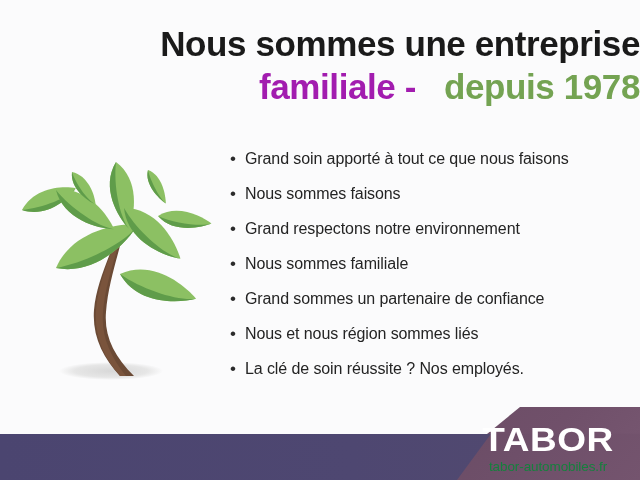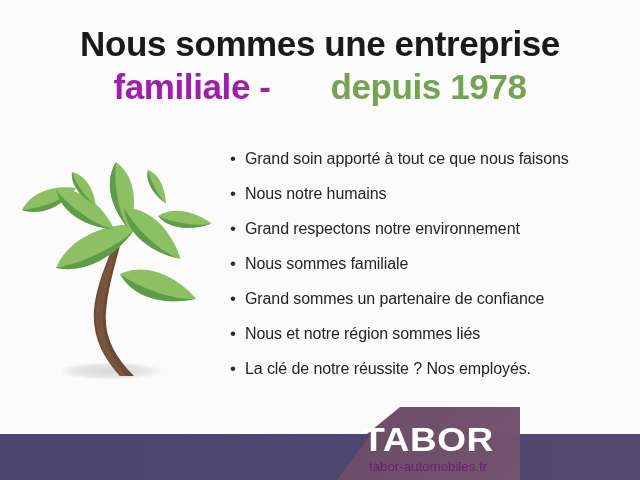--- a/index.html
+++ b/index.html
@@ -22,36 +22,35 @@
     background: #fbfbfc;
     overflow: hidden;
   }
 
   
   .title-block {
     position: absolute;
     left: 0;
     top: 24px;
     width: 640px;
-    text-align: center;
+    text-align: right;
     line-height: 1.16;
   }
   .title-line {
     font-size: 35px;
     font-weight: bold;
     color: #1a1a1a;
     letter-spacing: -0.4px;
     white-space: nowrap;
   }
   .title-line.second {
     margin-top: 2px;
   }
   .title-accent {
     color: #74a352;
-    margin-left: 32px;
   }
   .title-dash {
     color: #a21caf;
   }
 
   
   .bullets {
     position: absolute;
     left: 230px;
     top: 150px;
@@ -88,21 +87,21 @@
     display: block;
     width: 205px;
     height: 240px;
   }
 
   
   .footer {
     position: absolute;
     left: 0;
     bottom: 0;
-    width: 520px;
+    width: 640px;
     height: 80px;
   }
   .footer-left {
     position: absolute;
     left: 0;
     bottom: 0;
     width: 640px;
     height: 46px;
     background: linear-gradient(90deg, #4b4570 0%, #4e4771 55%, #534a6f 100%);
   }
@@ -138,21 +137,21 @@
     font-weight: bold;
     color: #ffffff;
     letter-spacing: 0.5px;
     line-height: 1;
     transform: scaleX(1.12);
     transform-origin: center;
   }
   .logo-tagline {
     margin-top: 4px;
     font-size: 13.5px;
-    color: #701a75;
+    color: #15803d;
     letter-spacing: -0.1px;
     line-height: 1;
   }
 </style>
 </head>
 <body>
 
 <div id="slide">
 
   <div class="title-block">
@@ -227,41 +226,41 @@
     </svg>
   </div>
 
   <div class="bullets">
     <div class="bullet-row">
       <span class="bullet-dot">•</span>
       <span class="bullet-text">Grand soin apporté à tout ce que nous faisons</span>
     </div>
     <div class="bullet-row">
       <span class="bullet-dot">•</span>
-      <span class="bullet-text">Nous notre humains</span>
+      <span class="bullet-text">Nous sommes faisons</span>
     </div>
     <div class="bullet-row">
       <span class="bullet-dot">•</span>
       <span class="bullet-text">Grand respectons notre environnement</span>
     </div>
     <div class="bullet-row">
       <span class="bullet-dot">•</span>
       <span class="bullet-text">Nous sommes familiale</span>
     </div>
     <div class="bullet-row">
       <span class="bullet-dot">•</span>
       <span class="bullet-text">Grand sommes un partenaire de confiance</span>
     </div>
     <div class="bullet-row">
       <span class="bullet-dot">•</span>
-      <span class="bullet-text">Nous et notre région sommes liés</span>
-    </div>
-    <div class="bullet-row">
-      <span class="bullet-dot">•</span>
-      <span class="bullet-text">La clé de notre réussite ? Nos employés.</span>
+      <span class="bullet-text">Nous et nous région sommes liés</span>
+    </div>
+    <div class="bullet-row">
+      <span class="bullet-dot">•</span>
+      <span class="bullet-text">La clé de soin réussite ? Nos employés.</span>
     </div>
   </div>
 
   <div class="footer">
     <div class="footer-left"></div>
     <div class="footer-mauve-top"></div>
     <div class="footer-mauve"></div>
     <div class="logo">
       <div class="logo-mark">TABOR</div>
       <div class="logo-tagline">tabor-automobiles.fr</div>

